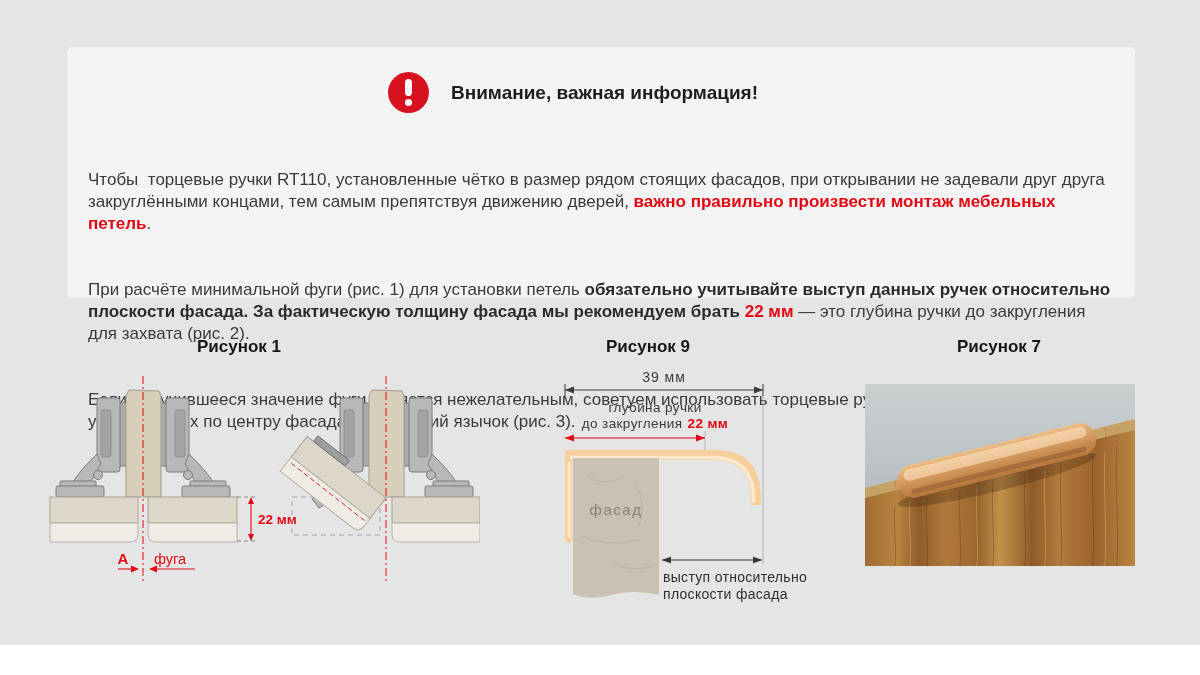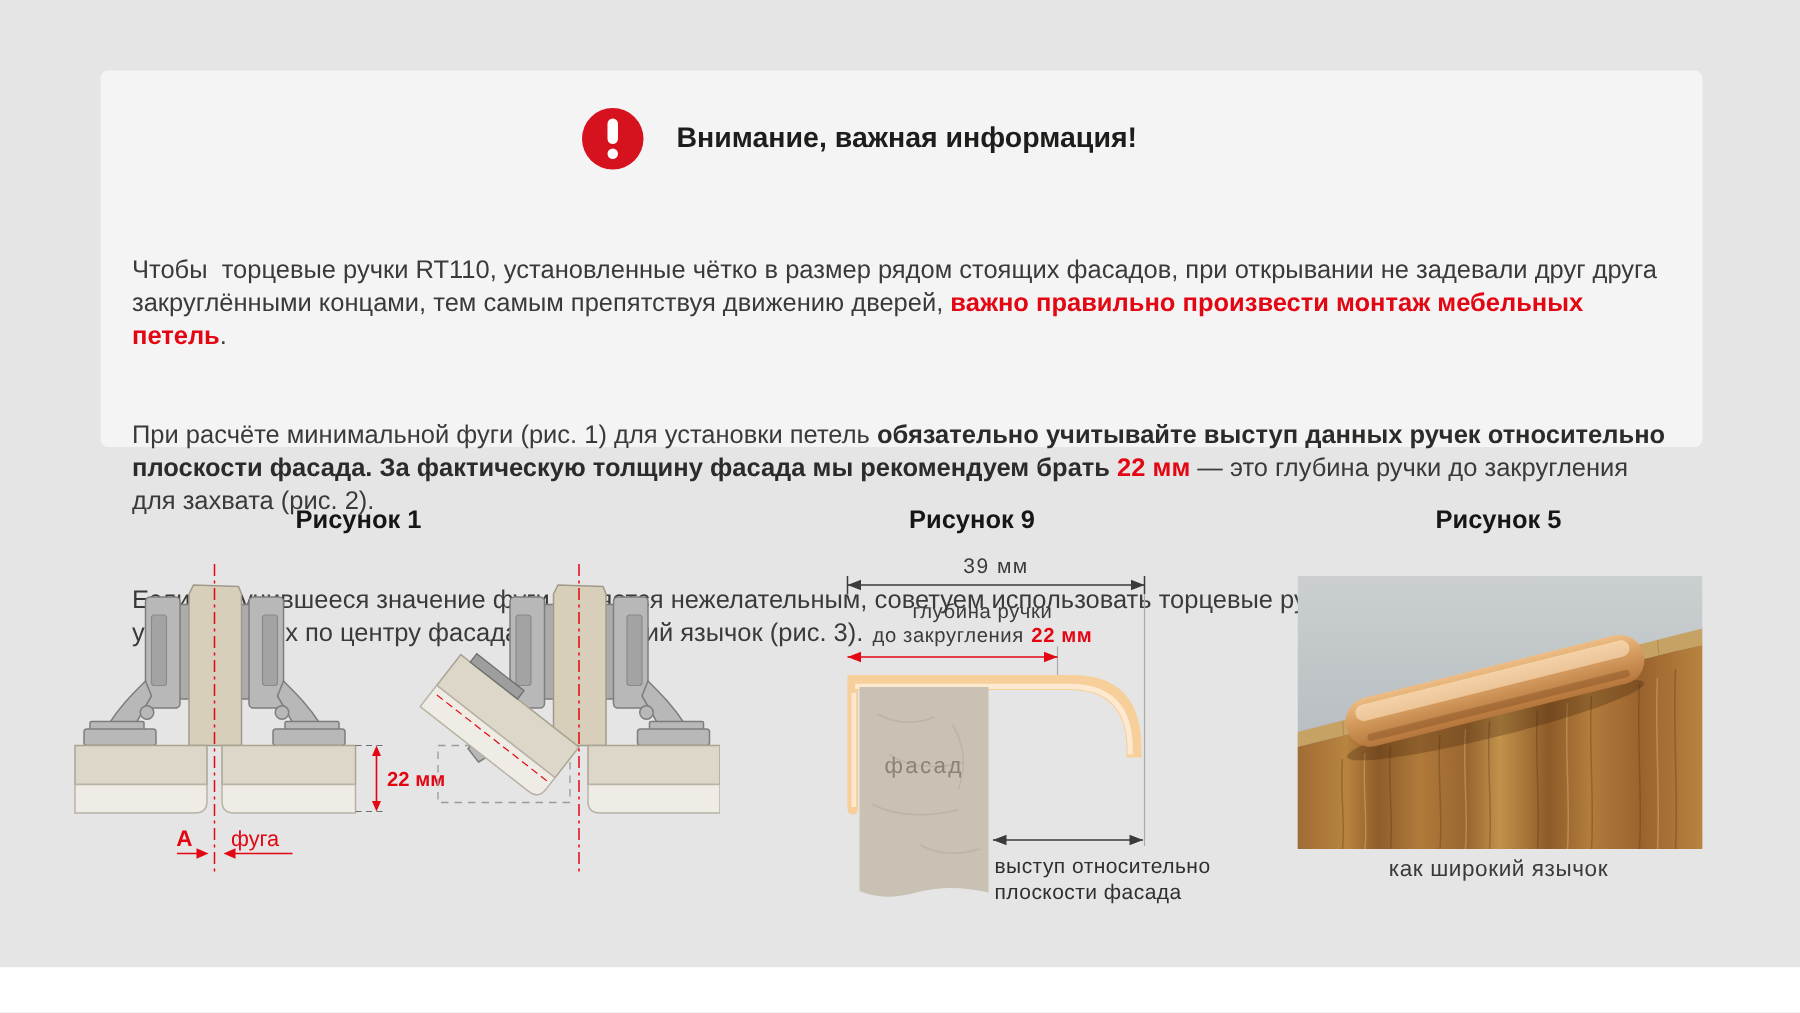--- a/index.html
+++ b/index.html
@@ -69,21 +69,21 @@
     </div>
     <div class="notice-body">
       <p class="notice-p"><span class="seg-normal">Чтобы  торцевые ручки RT110, установленные чётко в размер рядом стоящих фасадов, при открывании не задевали друг друга закруглёнными концами, тем самым препятствуя движению дверей, </span><span class="seg-red-bold">важно правильно произвести монтаж мебельных петель</span><span class="seg-normal">.</span></p>
       <p class="notice-p"><span class="seg-normal">При расчёте минимальной фуги (рис. 1) для установки петель </span><span class="seg-bold">обязательно учитывайте выступ данных ручек относительно плоскости фасада. За фактическую толщину фасада мы рекомендуем брать </span><span class="seg-red-bold">22 мм</span><span class="seg-normal"> — это глубина ручки до закругления для захвата (рис. 2).</span></p>
       <p class="notice-p"><span class="seg-normal">Если получившееся значение фуги является нежелательным, советуем использовать торцевые ручки меньшего размера и установить их по центру фасада как широкий язычок (рис. 3).</span></p>
     </div>
   </section>
 
   <div class="fig-title" style="left:239px;">Рисунок 1</div>
   <div class="fig-title" style="left:648px;">Рисунок 9</div>
-  <div class="fig-title" style="left:999px;">Рисунок 5</div>
+  <div class="fig-title" style="left:999px;">Рисунок 7</div>
 
   <svg class="fig fig1" viewBox="0 0 440 290">
 
     <g>
       <rect x="79" y="33" width="8" height="63" class="metal2"></rect>
       <rect x="120" y="33" width="8" height="63" class="metal2"></rect>
       <path d="M86,26 L89,20 L119,21 L121,26 L121,127 L86,127 Z" class="wood1"></path>
       <rect x="57" y="28" width="23" height="74" rx="3" class="metal"></rect>
       <rect x="61" y="40" width="10" height="47" rx="2" class="metal3"></rect>
       <rect x="126" y="28" width="23" height="74" rx="3" class="metal"></rect>
@@ -229,16 +229,15 @@
     </g>
     <ellipse cx="132" cy="96" rx="102" ry="11" fill="rgba(55,30,8,0.28)" transform="rotate(-14 132 96)"></ellipse>
     <g transform="rotate(-14 132 78)">
       <rect x="30" y="60" width="204" height="33" rx="16" fill="url(#g-copper)"></rect>
       <rect x="38" y="64" width="188" height="11" rx="5.5" fill="rgba(255,233,203,0.55)"></rect>
       <rect x="42" y="84" width="180" height="5" rx="2.5" fill="rgba(110,60,20,0.30)"></rect>
     </g>
   </svg>
 
   <div class="fig3-caption">
-    <div>как широкий язычок</div>
   </div>
 
 </div>
 
 </body></html>

